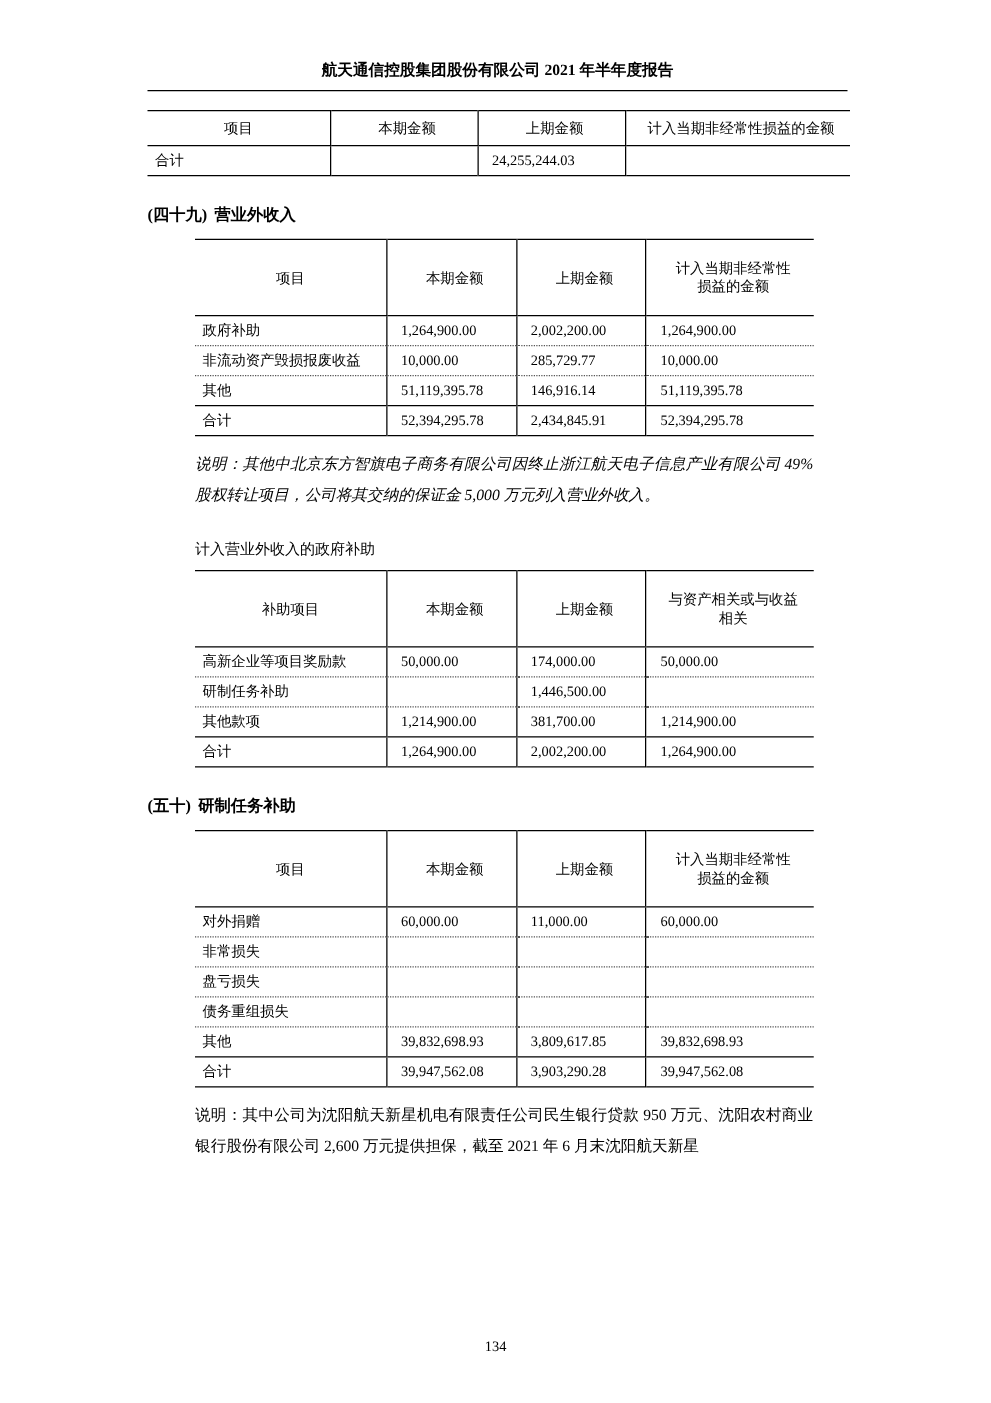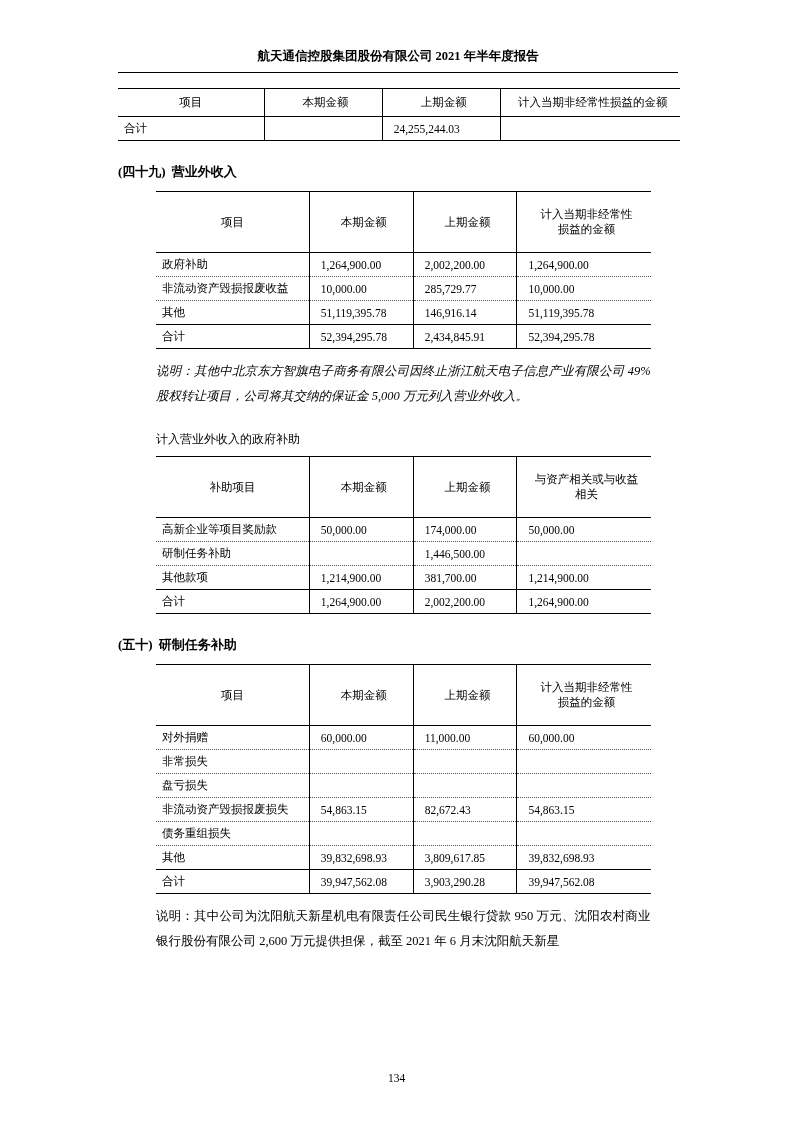--- a/index.html
+++ b/index.html
@@ -250,26 +250,20 @@
           <td class="num vl"></td>
           <td class="num vl"></td>
         </tr>
         <tr>
           <td class="cn">盘亏损失</td>
           <td class="num vl"></td>
           <td class="num vl"></td>
           <td class="num vl"></td>
         </tr>
         <tr>
-          <td class="cn">非流动资产毁损报废损失</td>
-          <td class="num vl">54,863.15</td>
-          <td class="num vl">82,672.43</td>
-          <td class="num vl">54,863.15</td>
-        </tr>
-        <tr>
           <td class="cn">债务重组损失</td>
           <td class="num vl"></td>
           <td class="num vl"></td>
           <td class="num vl"></td>
         </tr>
         <tr>
           <td class="cn">其他</td>
           <td class="num vl">39,832,698.93</td>
           <td class="num vl">3,809,617.85</td>
           <td class="num vl">39,832,698.93</td>

